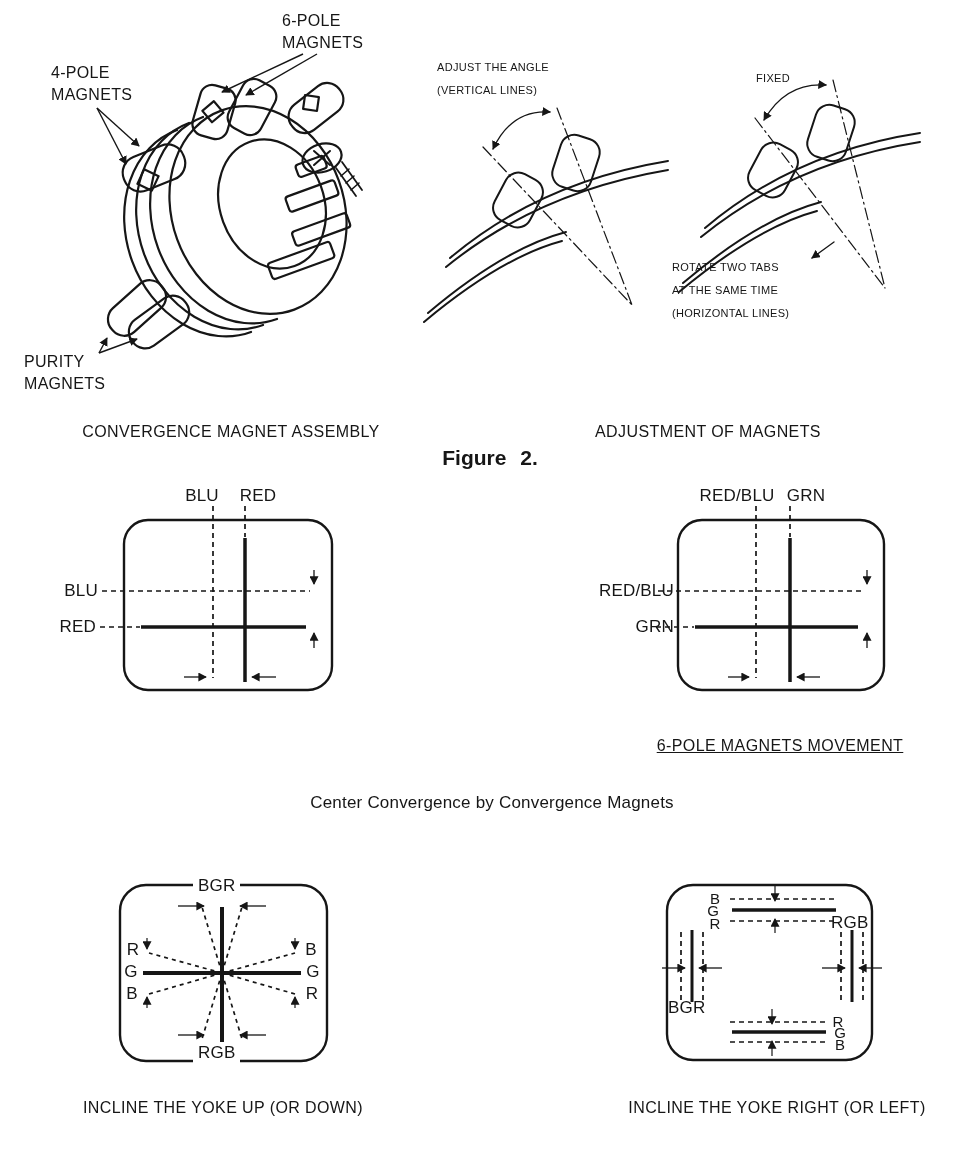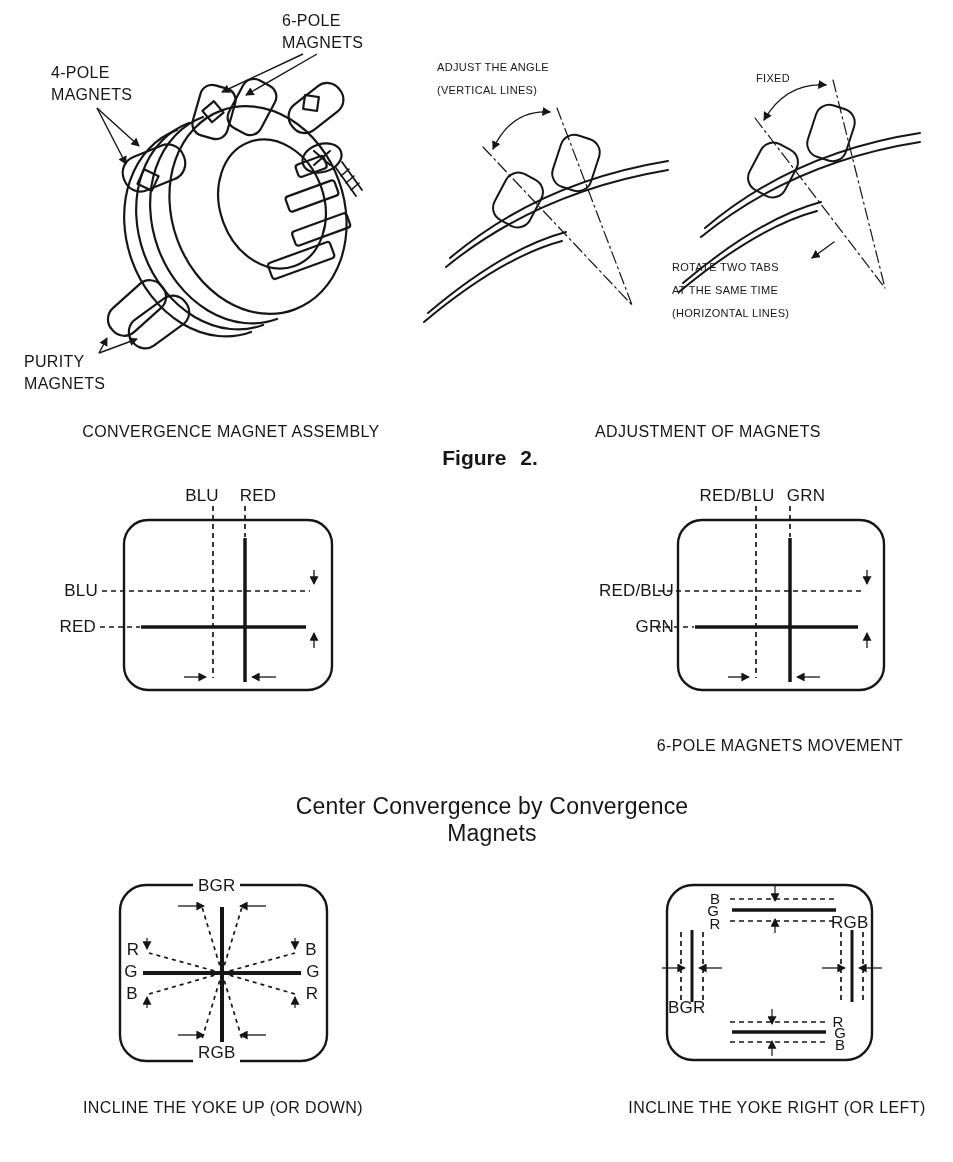--- a/index.html
+++ b/index.html
@@ -9,21 +9,21 @@
   .lbl{position:absolute;white-space:pre-line;color:#161616;}
   .cap{font-size:16px;letter-spacing:.4px;text-align:center;}
   .ann{font-size:16px;line-height:22px;letter-spacing:.3px;}
   .ann2{font-size:11px;line-height:23px;letter-spacing:.3px;}
   .tick{font-size:17px;letter-spacing:.2px;}
   .tickR{font-size:17px;text-align:right;letter-spacing:.2px;}
   .tickC{font-size:17px;text-align:center;letter-spacing:.2px;}
   .sm{font-size:15px;text-align:center;}
   .onborder{background:#ffffff;padding:0 5px;}
   .figtitle{font-size:21px;font-weight:bold;text-align:center;word-spacing:8px;}
-  .centercap{font-size:23px;text-align:center;letter-spacing:.2px;}
+  .centercap{font-size:17px;text-align:center;letter-spacing:.2px;}
 </style>
 </head>
 <body>
 
 <div id="page">
 
 <svg id="art" width="953" height="1162" viewBox="0 0 953 1162">
   <defs>
     <marker id="ah" viewBox="0 0 10 10" refX="8.5" refY="5" markerWidth="9" markerHeight="9" markerUnits="userSpaceOnUse" orient="auto-start-reverse">
       <path d="M0,0 L9.5,5 L0,10 Z" fill="#161616"></path>
@@ -193,21 +193,21 @@
 
   <div class="lbl tickC" style="left:180px;top:486px;width:44px;">BLU</div>
   <div class="lbl tickC" style="left:236px;top:486px;width:44px;">RED</div>
   <div class="lbl tickR" style="left:52px;top:581px;width:46px;">BLU</div>
   <div class="lbl tickR" style="left:50px;top:617px;width:46px;">RED</div>
 
   <div class="lbl tickC" style="left:686px;top:486px;width:102px;">RED/BLU</div>
   <div class="lbl tickC" style="left:778px;top:486px;width:56px;">GRN</div>
   <div class="lbl tickR" style="left:578px;top:581px;width:96px;">RED/BLU</div>
   <div class="lbl tickR" style="left:604px;top:617px;width:70px;">GRN</div>
-  <div class="lbl cap" style="left:628px;top:737px;width:304px;">6-POLE MAGNETS MOVEMENT</div>
+  <div class="lbl cap" style="left:628px;top:737px;width:304px;text-decoration:underline;">6-POLE MAGNETS MOVEMENT</div>
 
   <div class="lbl centercap" style="left:277px;top:793px;width:430px;">Center Convergence by Convergence Magnets</div>
 
   <div class="lbl tickC onborder" style="left:193px;top:876px;">BGR</div>
   <div class="lbl tickC onborder" style="left:193px;top:1043px;">RGB</div>
   <div class="lbl tickC" style="left:124px;top:940px;width:18px;">R</div>
   <div class="lbl tickC" style="left:122px;top:962px;width:18px;">G</div>
   <div class="lbl tickC" style="left:123px;top:984px;width:18px;">B</div>
   <div class="lbl tickC" style="left:302px;top:940px;width:18px;">B</div>
   <div class="lbl tickC" style="left:304px;top:962px;width:18px;">G</div>

